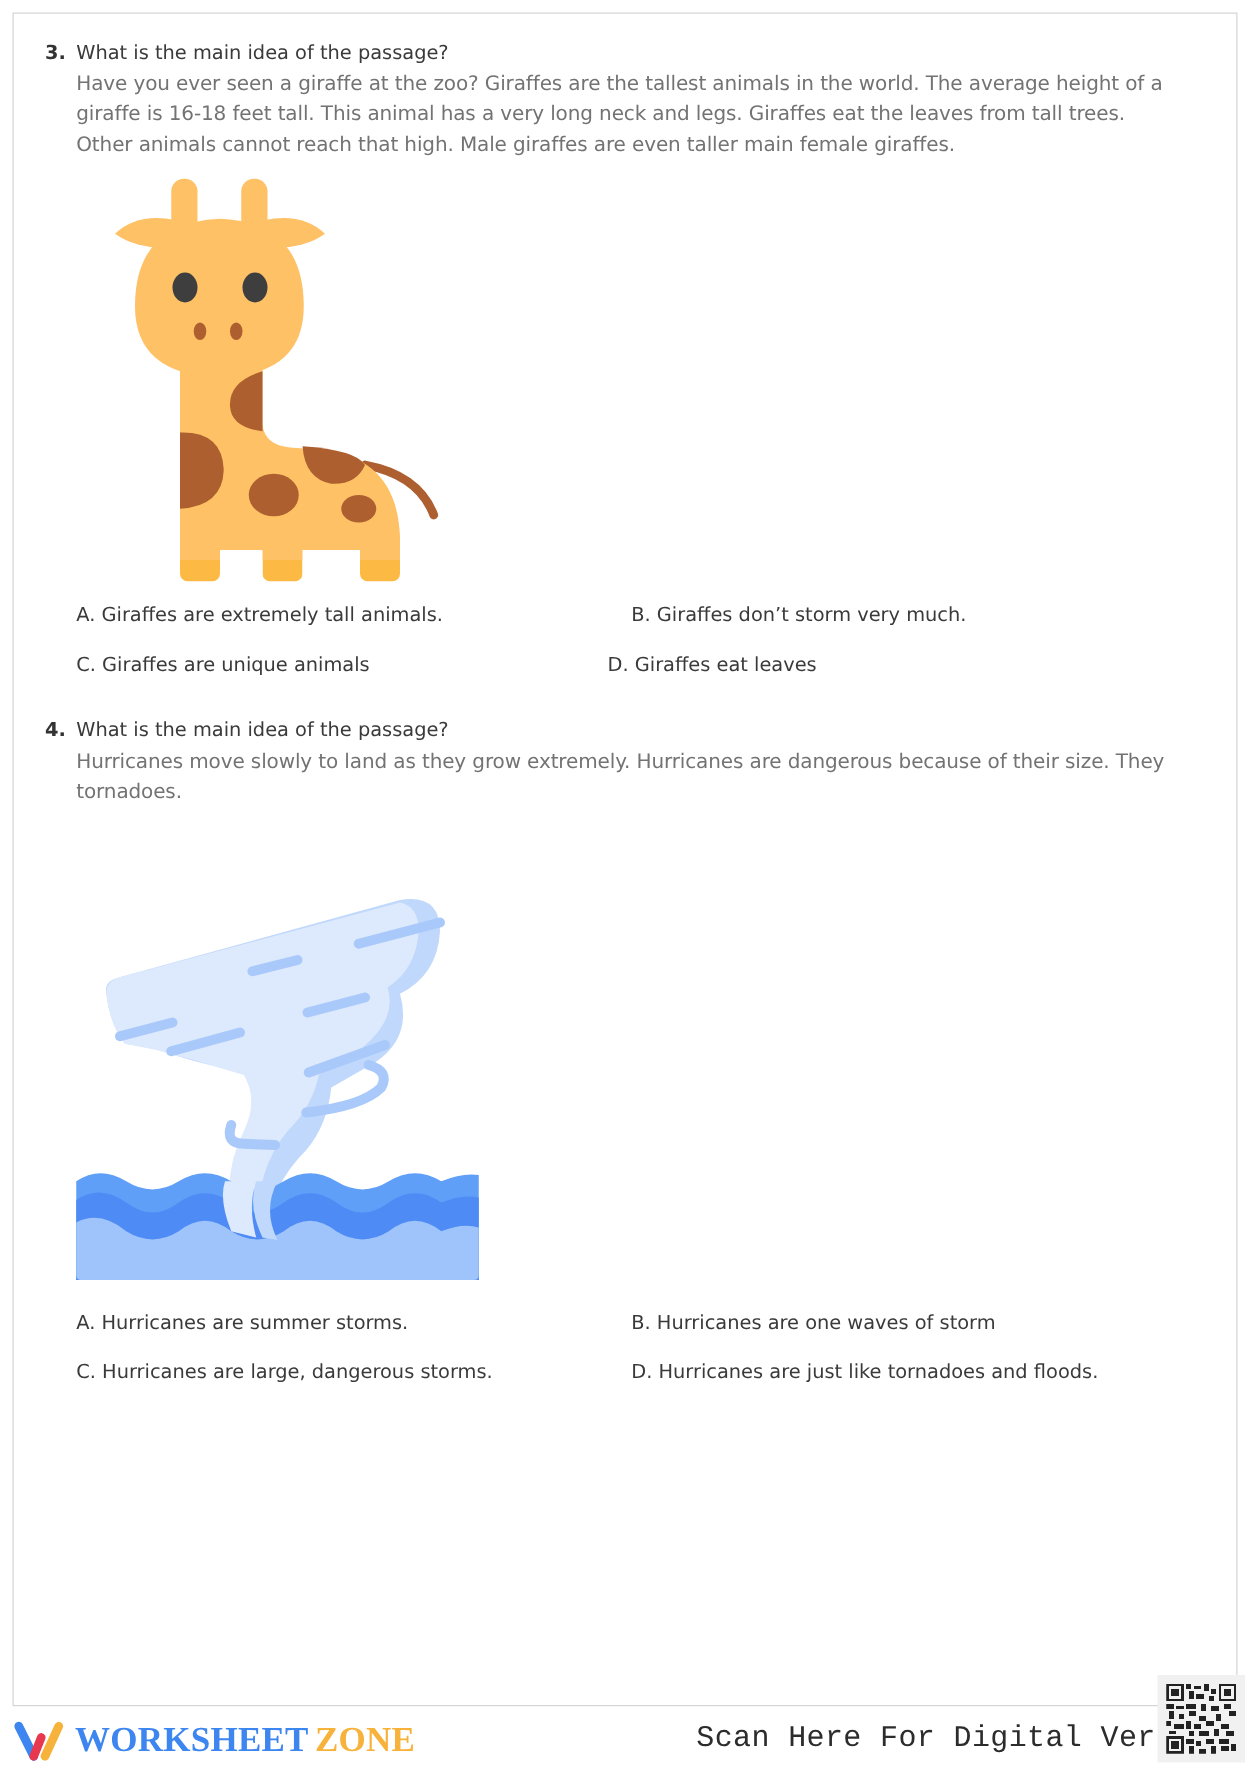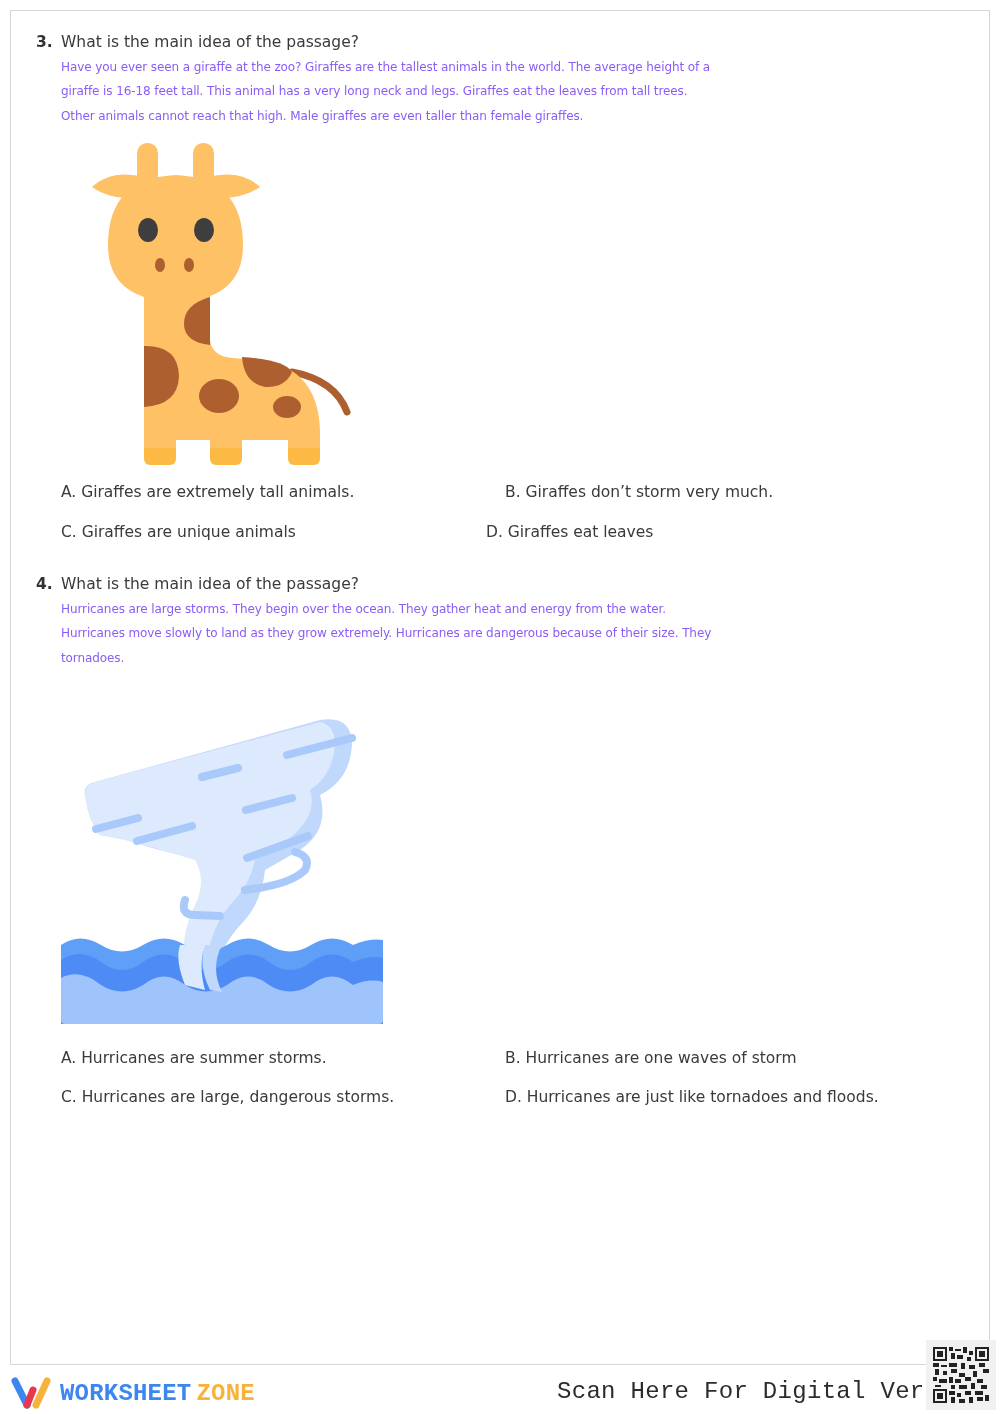--- a/index.html
+++ b/index.html
@@ -6,45 +6,45 @@
   html, body { width: 1000px; height: 1414px; background: #ffffff; }
   body { position: relative; font-family: "DejaVu Sans", sans-serif; color: #3a3a3a; overflow: hidden; }
   .page-border {
     position: absolute; left: 10px; top: 10px; width: 980px; height: 1355px;
     border: 1.5px solid #d6d6d6;
   }
   .question { position: absolute; left: 36px; width: 910px; }
   .q-head { display: flex; font-size: 15.5px; line-height: 24.5px; }
   .q-num { font-weight: bold; width: 25px; color: #333; }
   .q-prompt { color: #3a3a3a; }
-  .q-passage { margin-left: 25px; font-size: 12px; line-height: 24.5px; color: #8b5cf6; letter-spacing: -0.1px; }
+  .q-passage { margin-left: 25px; font-size: 16px; line-height: 24.5px; color: #737373; letter-spacing: -0.1px; }
   .illus { position: absolute; }
   .options { position: absolute; left: 61px; width: 880px; font-size: 15.5px; color: #3a3a3a; }
   .opt { position: absolute; white-space: nowrap; }
   .footer-logo { position: absolute; left: 10px; top: 1376px; display: flex; align-items: center; }
-  .logo-text { font-family: Liberation Mono, monospace; font-weight: bold; font-size: 24px; margin-left: 8px; letter-spacing: 0.2px; }
+  .logo-text { font-family: Liberation Serif, serif; font-weight: bold; font-size: 28px; margin-left: 8px; letter-spacing: 0.2px; }
   .logo-text .w1 { color: #3d86f0; }
   .logo-text .w2 { color: #f7b23b; margin-left: 5px; }
   .scan-text { position: absolute; left: 557px; top: 1378px; font-family: Liberation Mono, monospace; font-size: 24px; color: #2c2c2c; letter-spacing: 0.3px; }
   .qr { position: absolute; left: 926px; top: 1340px; width: 70px; height: 70px; background: #f1f1f1; padding: 7px; }
 </style>
 </head>
 <body>
 
 <div class="page-border"></div>
 
 <div class="question" style="top:30px;">
   <div class="q-head">
     <span class="q-num">3.</span>
     <span class="q-prompt">What is the main idea of the passage?</span>
   </div>
   <div class="q-passage">
     <div>Have you ever seen a giraffe at the zoo? Giraffes are the tallest animals in the world. The average height of a</div>
     <div>giraffe is 16-18 feet tall. This animal has a very long neck and legs. Giraffes eat the leaves from tall trees.</div>
-    <div>Other animals cannot reach that high. Male giraffes are even taller than female giraffes.</div>
+    <div>Other animals cannot reach that high. Male giraffes are even taller main female giraffes.</div>
   </div>
 </div>
 
 <svg class="illus" style="left:85px; top:138px;" width="275" height="335" viewBox="85 138 275 335">
 
   <path d="M292 372 Q335 380 347 412" stroke="#ad5f2f" stroke-width="7" fill="none" stroke-linecap="round"></path>
 
   <rect x="137" y="143" width="21" height="45" rx="10" fill="#fec165"></rect>
   <rect x="193" y="143" width="21" height="45" rx="10" fill="#fec165"></rect>
 
@@ -81,21 +81,20 @@
   <span class="opt" style="left:0; top:40px;">C. Giraffes are unique animals</span>
   <span class="opt" style="left:425px; top:40px;">D. Giraffes eat leaves</span>
 </div>
 
 <div class="question" style="top:572px;">
   <div class="q-head">
     <span class="q-num">4.</span>
     <span class="q-prompt">What is the main idea of the passage?</span>
   </div>
   <div class="q-passage">
-    <div>Hurricanes are large storms. They begin over the ocean. They gather heat and energy from the water.</div>
     <div>Hurricanes move slowly to land as they grow extremely. Hurricanes are dangerous because of their size. They</div>
     <div>tornadoes.</div>
   </div>
 </div>
 
 <svg class="illus" style="left:58px; top:712px;" width="330" height="316" viewBox="58 712 330 316">
 
   <path d="M320 720 Q352 715 352 745 Q350 780 320 795 Q330 830 300 850 L265 870 Q262 900 245 920 Q215 950 215 985 L200 985 Q185 940 205 905 Q215 880 200 860 L160 850 Q140 845 130 840 L100 835 Q88 820 85 795 Q83 785 95 782 Z" fill="#c0d8fb"></path>
 
   <path d="M95 782 L320 722 Q335 725 335 745 Q333 775 310 790 Q318 815 290 838 L255 860 Q250 885 230 905 Q205 935 205 985 L190 985 Q175 945 195 905 Q207 880 195 860 L155 848 Q135 843 125 840 L100 835 Q88 820 85 795 Q85 785 95 782 Z" fill="#dde9fc"></path>

